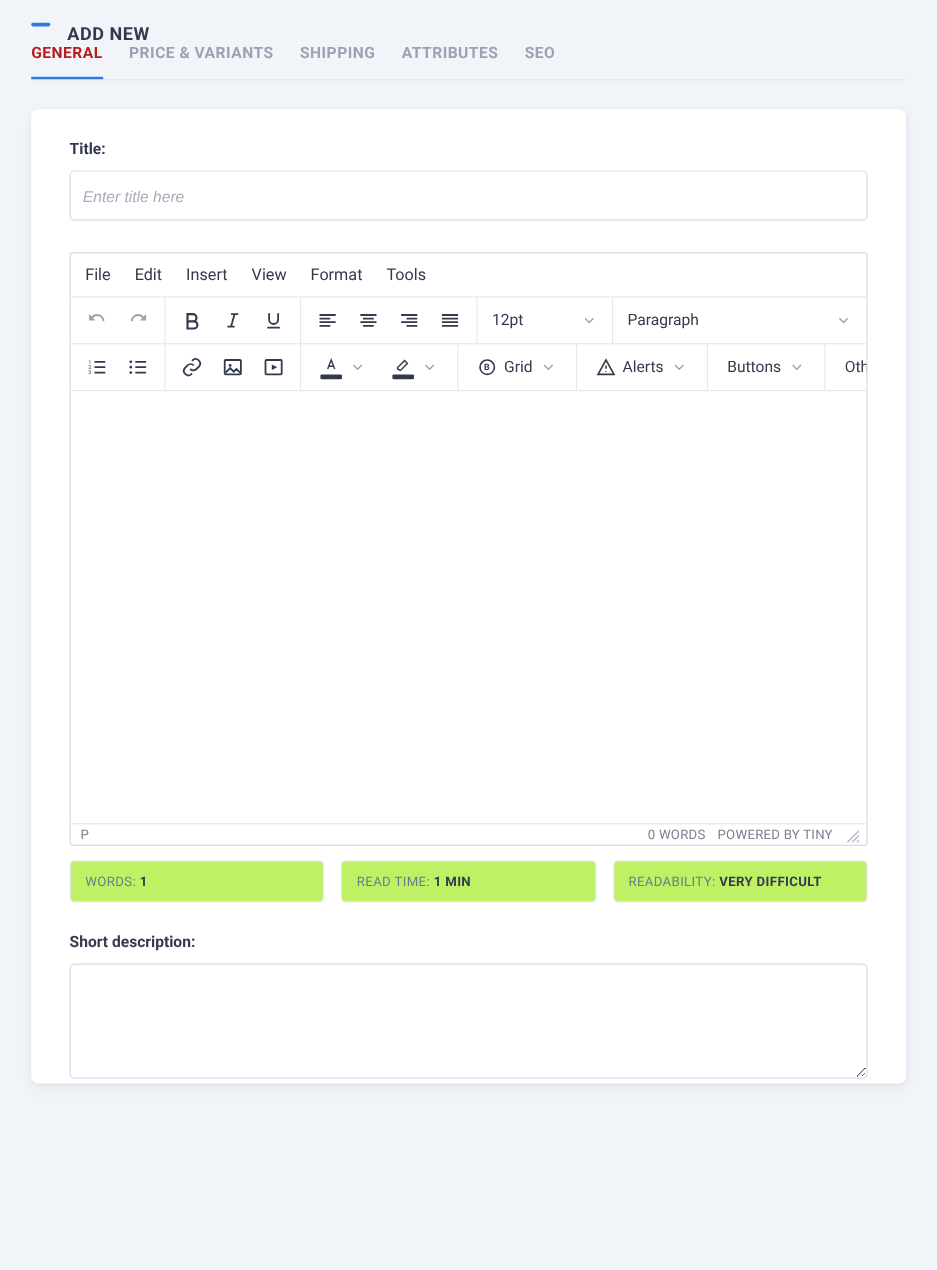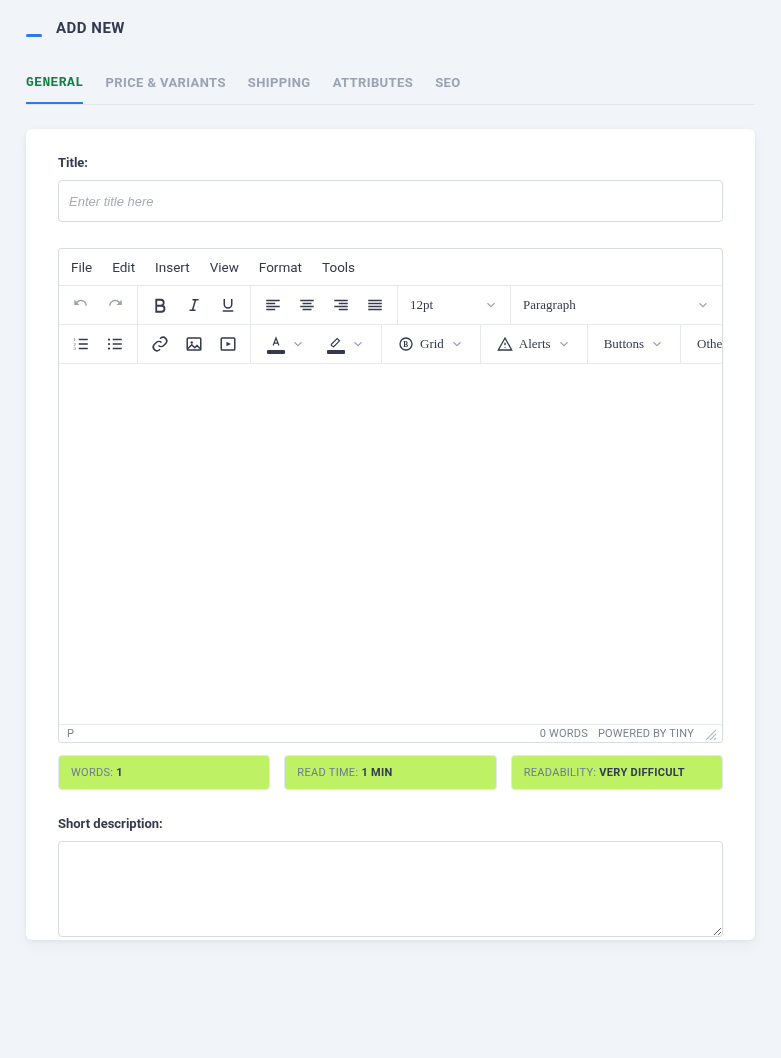--- a/index.html
+++ b/index.html
@@ -6,31 +6,31 @@
   body {
     font-family: -apple-system, BlinkMacSystemFont, "Segoe UI", Roboto, Arial, sans-serif;
     background: #f1f5f9;
     width: 781px;
     height: 1058px;
     overflow: hidden;
     color: #333a4e;
     font-size: 13px;
   }
   .page-wrap { padding: 19px 26px 0 26px; }
-  .page-header { display: flex; align-items: flex-end; gap: 14px; margin-bottom: 38px; }
+  .page-header { display: flex; align-items: flex-start; gap: 14px; }
   .dash { width: 16px; height: 3px; background: #2a7be4; border-radius: 2px; }
   .page-title { font-size: 15px; font-weight: 700; letter-spacing: .5px; color: #333a4e; }
 
   .tabs { display: flex; gap: 22px; border-bottom: 1px solid #e2e6ed; margin-bottom: 0; }
   .tab {
     font-size: 13px; font-weight: 700; letter-spacing: .4px;
     color: #9aa3b2; padding: 0 0 12px 0; cursor: pointer;
     border-bottom: 2px solid transparent;
   }
-  .tab.active { color: #15803d; border-bottom-color: #2a7be4; font-family: Liberation Mono, monospace; }
+  .tab.active { color: #b91c1c; border-bottom-color: #2a7be4; }
 
   .card {
     margin-top: 24px;
     background: #fff;
     border-radius: 6px;
     box-shadow: 0 1px 4px rgba(15,23,42,.05), 0 6px 14px rgba(15,23,42,.04);
     padding: 26px 32px 0 32px;
   }
   .field-label { font-weight: 700; font-size: 13px; color: #333a4e; margin-bottom: 10px; display: block; }
   .text-input {
@@ -41,21 +41,21 @@
 
   .section { margin-bottom: 26px; }
 
   .editor { border: 1px solid #d6dbe4; border-radius: 3px; overflow: hidden; }
   .editor-menubar {
     display: flex; gap: 20px; padding: 10px 12px;
     border-bottom: 1px solid #e5e8ef; font-size: 13.5px; color: #333a4e;
   }
   .editor-menubar span { cursor: pointer; }
   .editor-toolbar {
-    display: flex; align-items: stretch; border-bottom: 1px solid #e5e8ef; font-family: Liberation Serif, serif;
+    display: flex; align-items: stretch; border-bottom: 1px solid #e5e8ef;
   }
   .tb-group {
     display: flex; align-items: center; border-right: 1px solid #e5e8ef;
     padding: 4px 6px; gap: 2px;
   }
   .tb-group.last { border-right: none; flex: 1; }
   .tb-btn {
     width: 32px; height: 30px; display: flex; align-items: center; justify-content: center;
     cursor: pointer; border-radius: 3px; color: #333a4e;
   }

